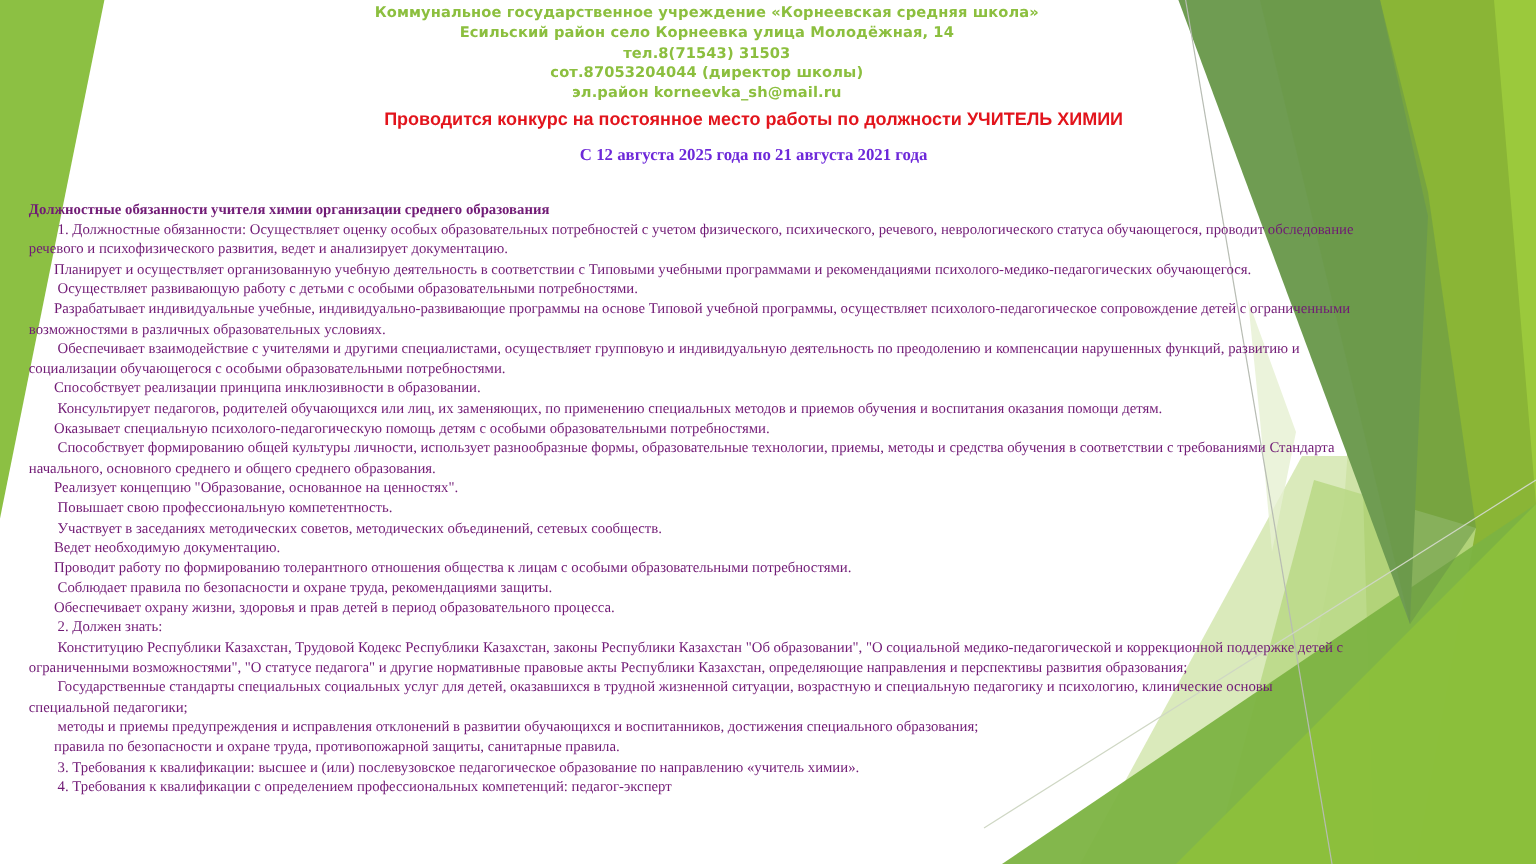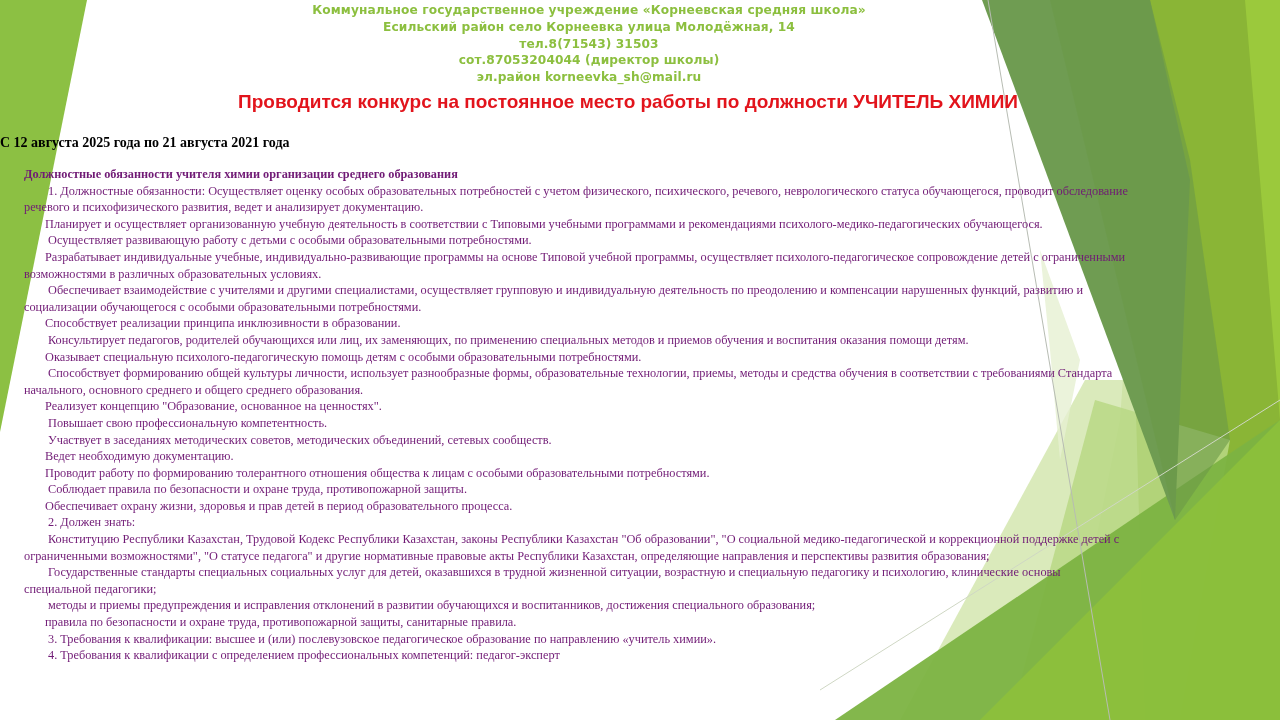--- a/index.html
+++ b/index.html
@@ -42,32 +42,32 @@
     .announce {
       position: absolute;
       top: 91px;
       left: 0;
       width: 1256px;
       text-align: center;
       z-index: 2;
       font-family: "Liberation Sans", sans-serif;
       color: #e2141c;
       font-weight: bold;
-      font-size: 19px;
+      font-size: 15px;
       white-space: nowrap;
     }
     .dates {
       position: absolute;
-      top: 135px;
+      top: 122px;
       left: 0;
       width: 1256px;
-      text-align: left;
+      text-align: center;
       z-index: 2;
       font-family: "Liberation Serif", serif;
-      color: #000000;
+      color: #6d28d9;
       font-weight: bold;
       font-size: 14px;
       white-space: nowrap;
     }
     .body-text {
       position: absolute;
       left: 24px;
       top: 166px;
       width: 1256px;
       z-index: 2;
@@ -138,21 +138,21 @@
     <div class="line ind2">Способствует реализации принципа  инклюзивности  в образовании.</div>
     <div class="line ind1">Консультирует  педагогов, родителей  обучающихся или лиц,  их заменяющих,  по применению  специальных  методов  и приемов обучения и воспитания  оказания  помощи детям.</div>
     <div class="line ind2">Оказывает специальную психолого-педагогическую помощь детям  с особыми образовательными  потребностями.</div>
     <div class="line ind1">Способствует формированию  общей культуры личности,  использует разнообразные формы,  образовательные  технологии,  приемы, методы и средства обучения  в соответствии  с требованиями  Стандарта</div>
     <div class="line">начального,  основного среднего и общего среднего образования.</div>
     <div class="line ind2">Реализует концепцию  "Образование,  основанное на ценностях".</div>
     <div class="line ind1">Повышает  свою профессиональную  компетентность.</div>
     <div class="line ind1">Участвует в заседаниях методических  советов, методических  объединений,  сетевых сообществ.</div>
     <div class="line ind2">Ведет  необходимую  документацию.</div>
     <div class="line ind2">Проводит  работу по формированию толерантного  отношения  общества к лицам с особыми образовательными  потребностями.</div>
-    <div class="line ind1">Соблюдает  правила по безопасности и охране труда,  противопожарной  защиты.</div>
+    <div class="line ind1">Соблюдает  правила по безопасности и охране труда,  рекомендациями  защиты.</div>
     <div class="line ind2">Обеспечивает охрану  жизни, здоровья и прав детей  в период образовательного  процесса.</div>
     <div class="line ind1">2. Должен знать:</div>
     <div class="line ind1">Конституцию  Республики Казахстан,  Трудовой Кодекс Республики Казахстан,  законы Республики Казахстан "Об образовании", "О социальной  медико-педагогической и коррекционной  поддержке детей  с</div>
     <div class="line">ограниченными  возможностями", "О статусе  педагога" и другие нормативные  правовые акты Республики Казахстан,  определяющие  направления  и перспективы  развития  образования;</div>
     <div class="line ind1">Государственные стандарты  специальных  социальных  услуг для детей,  оказавшихся в трудной  жизненной ситуации,  возрастную и специальную  педагогику и психологию,  клинические основы</div>
     <div class="line">специальной  педагогики;</div>
     <div class="line ind1">методы  и приемы предупреждения  и исправления отклонений  в развитии обучающихся и воспитанников,  достижения  специального образования;</div>
     <div class="line ind2">правила по безопасности и охране труда,  противопожарной  защиты,  санитарные  правила.</div>
     <div class="line ind1">3. Требования к квалификации:   высшее и (или) послевузовское педагогическое образование по направлению  «учитель химии».</div>
     <div class="line ind1">4. Требования к квалификации  с определением профессиональных  компетенций:  педагог-эксперт</div>

